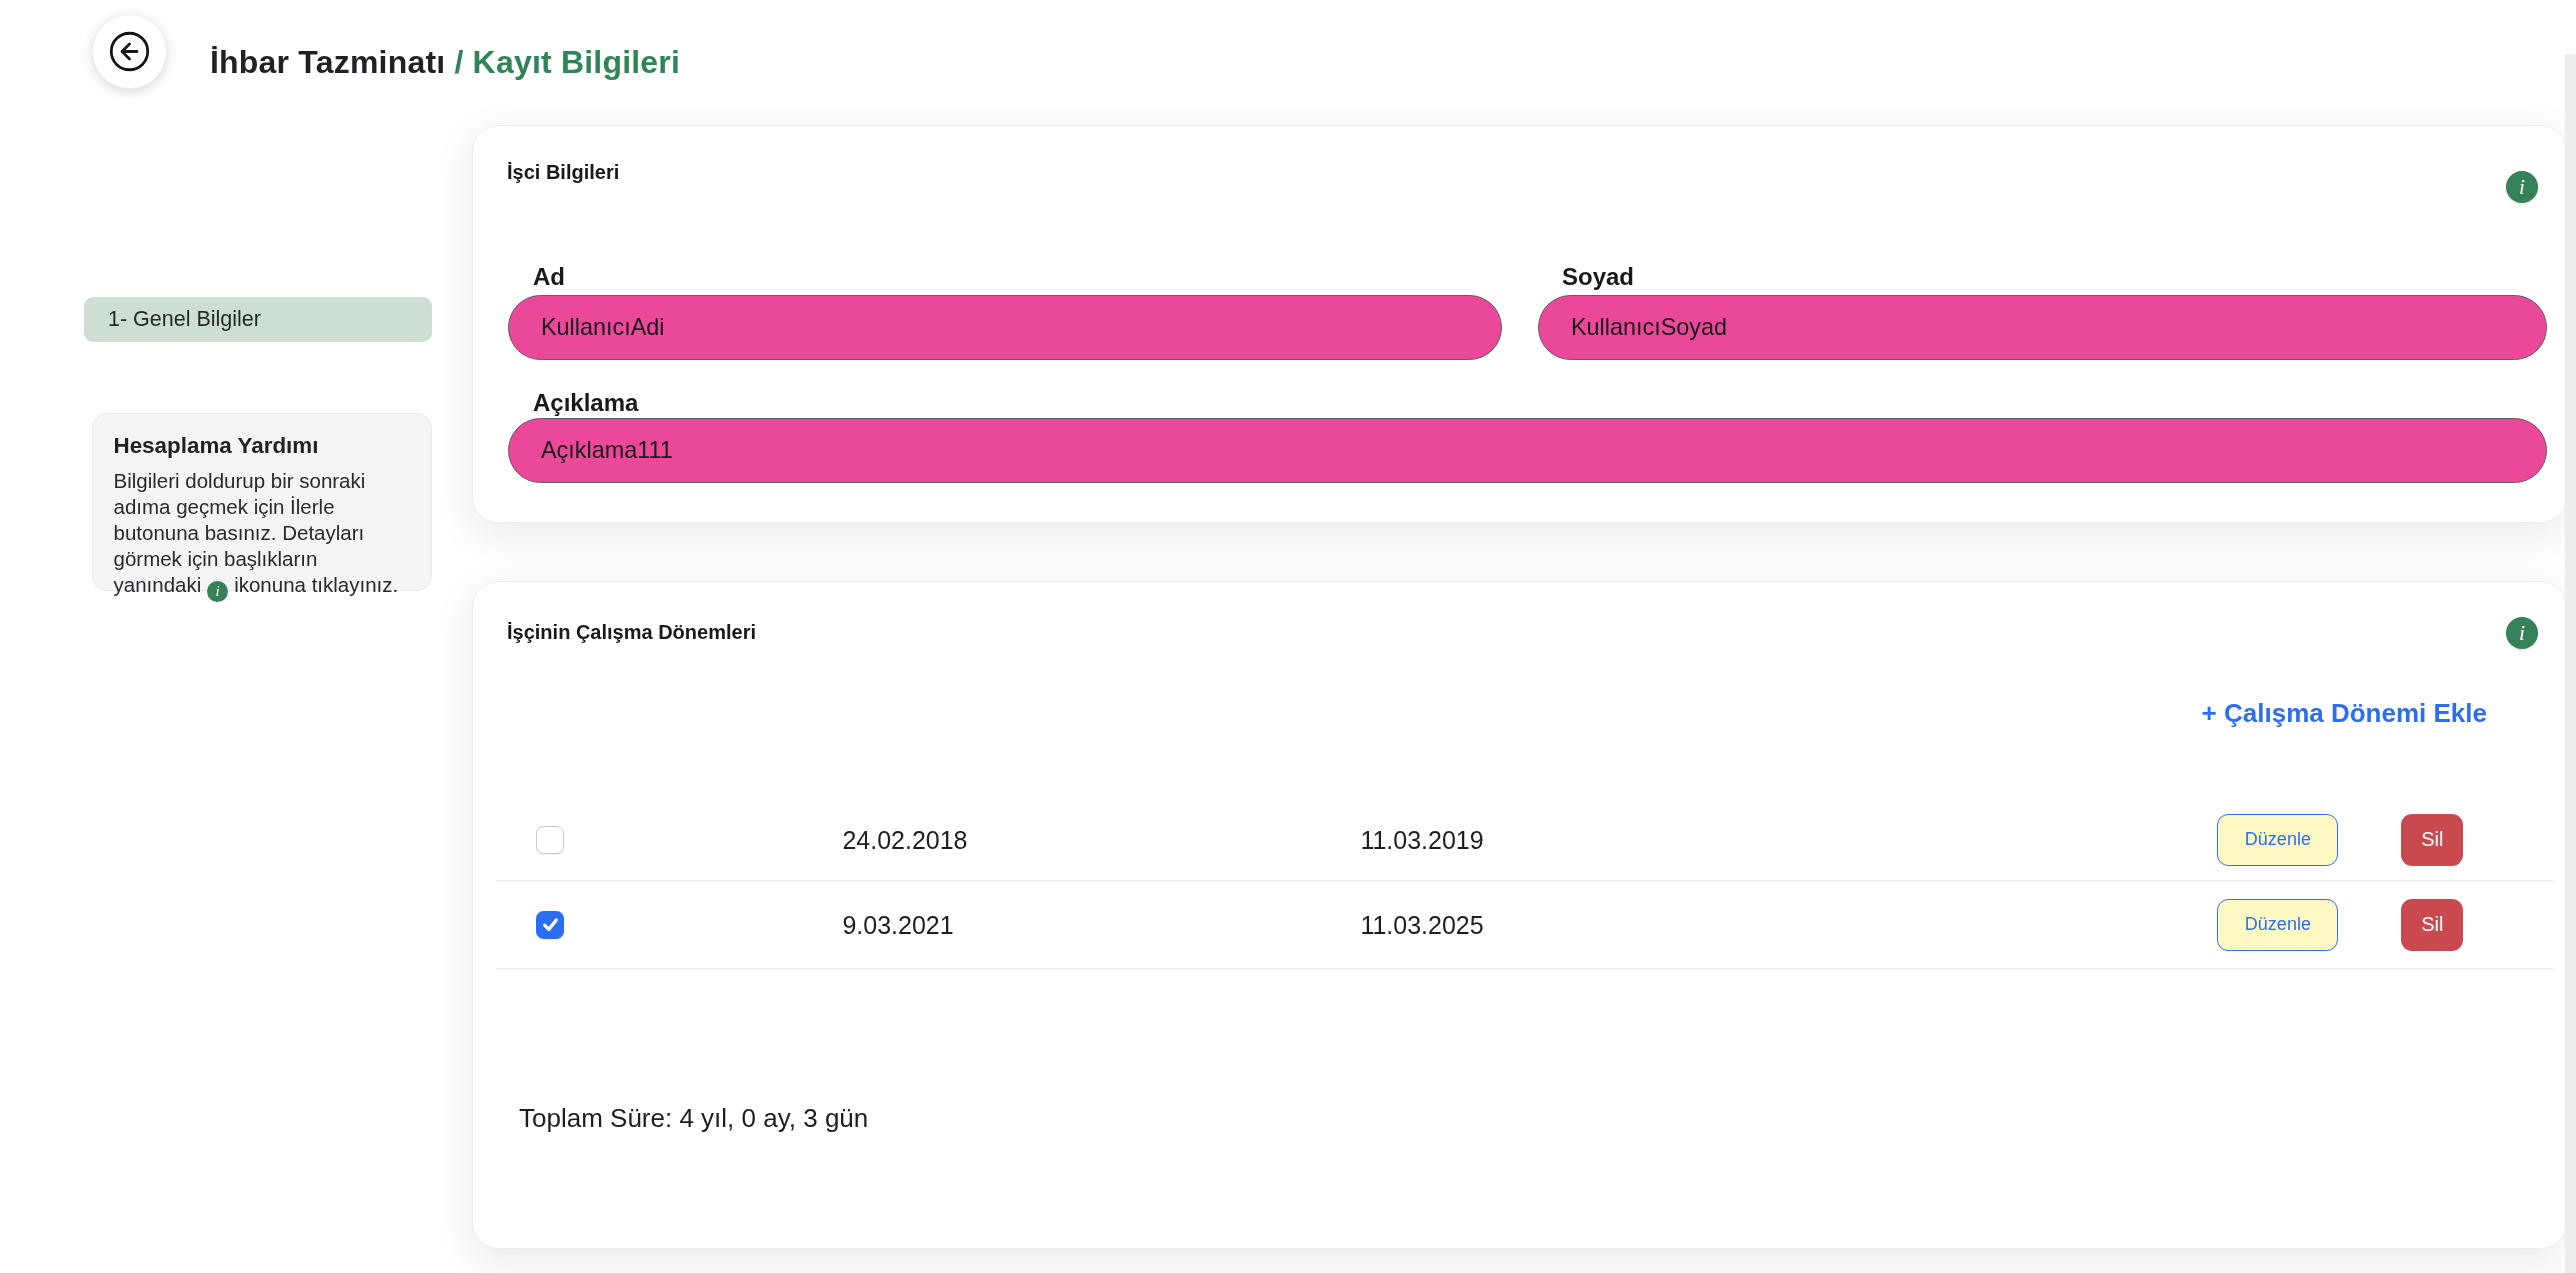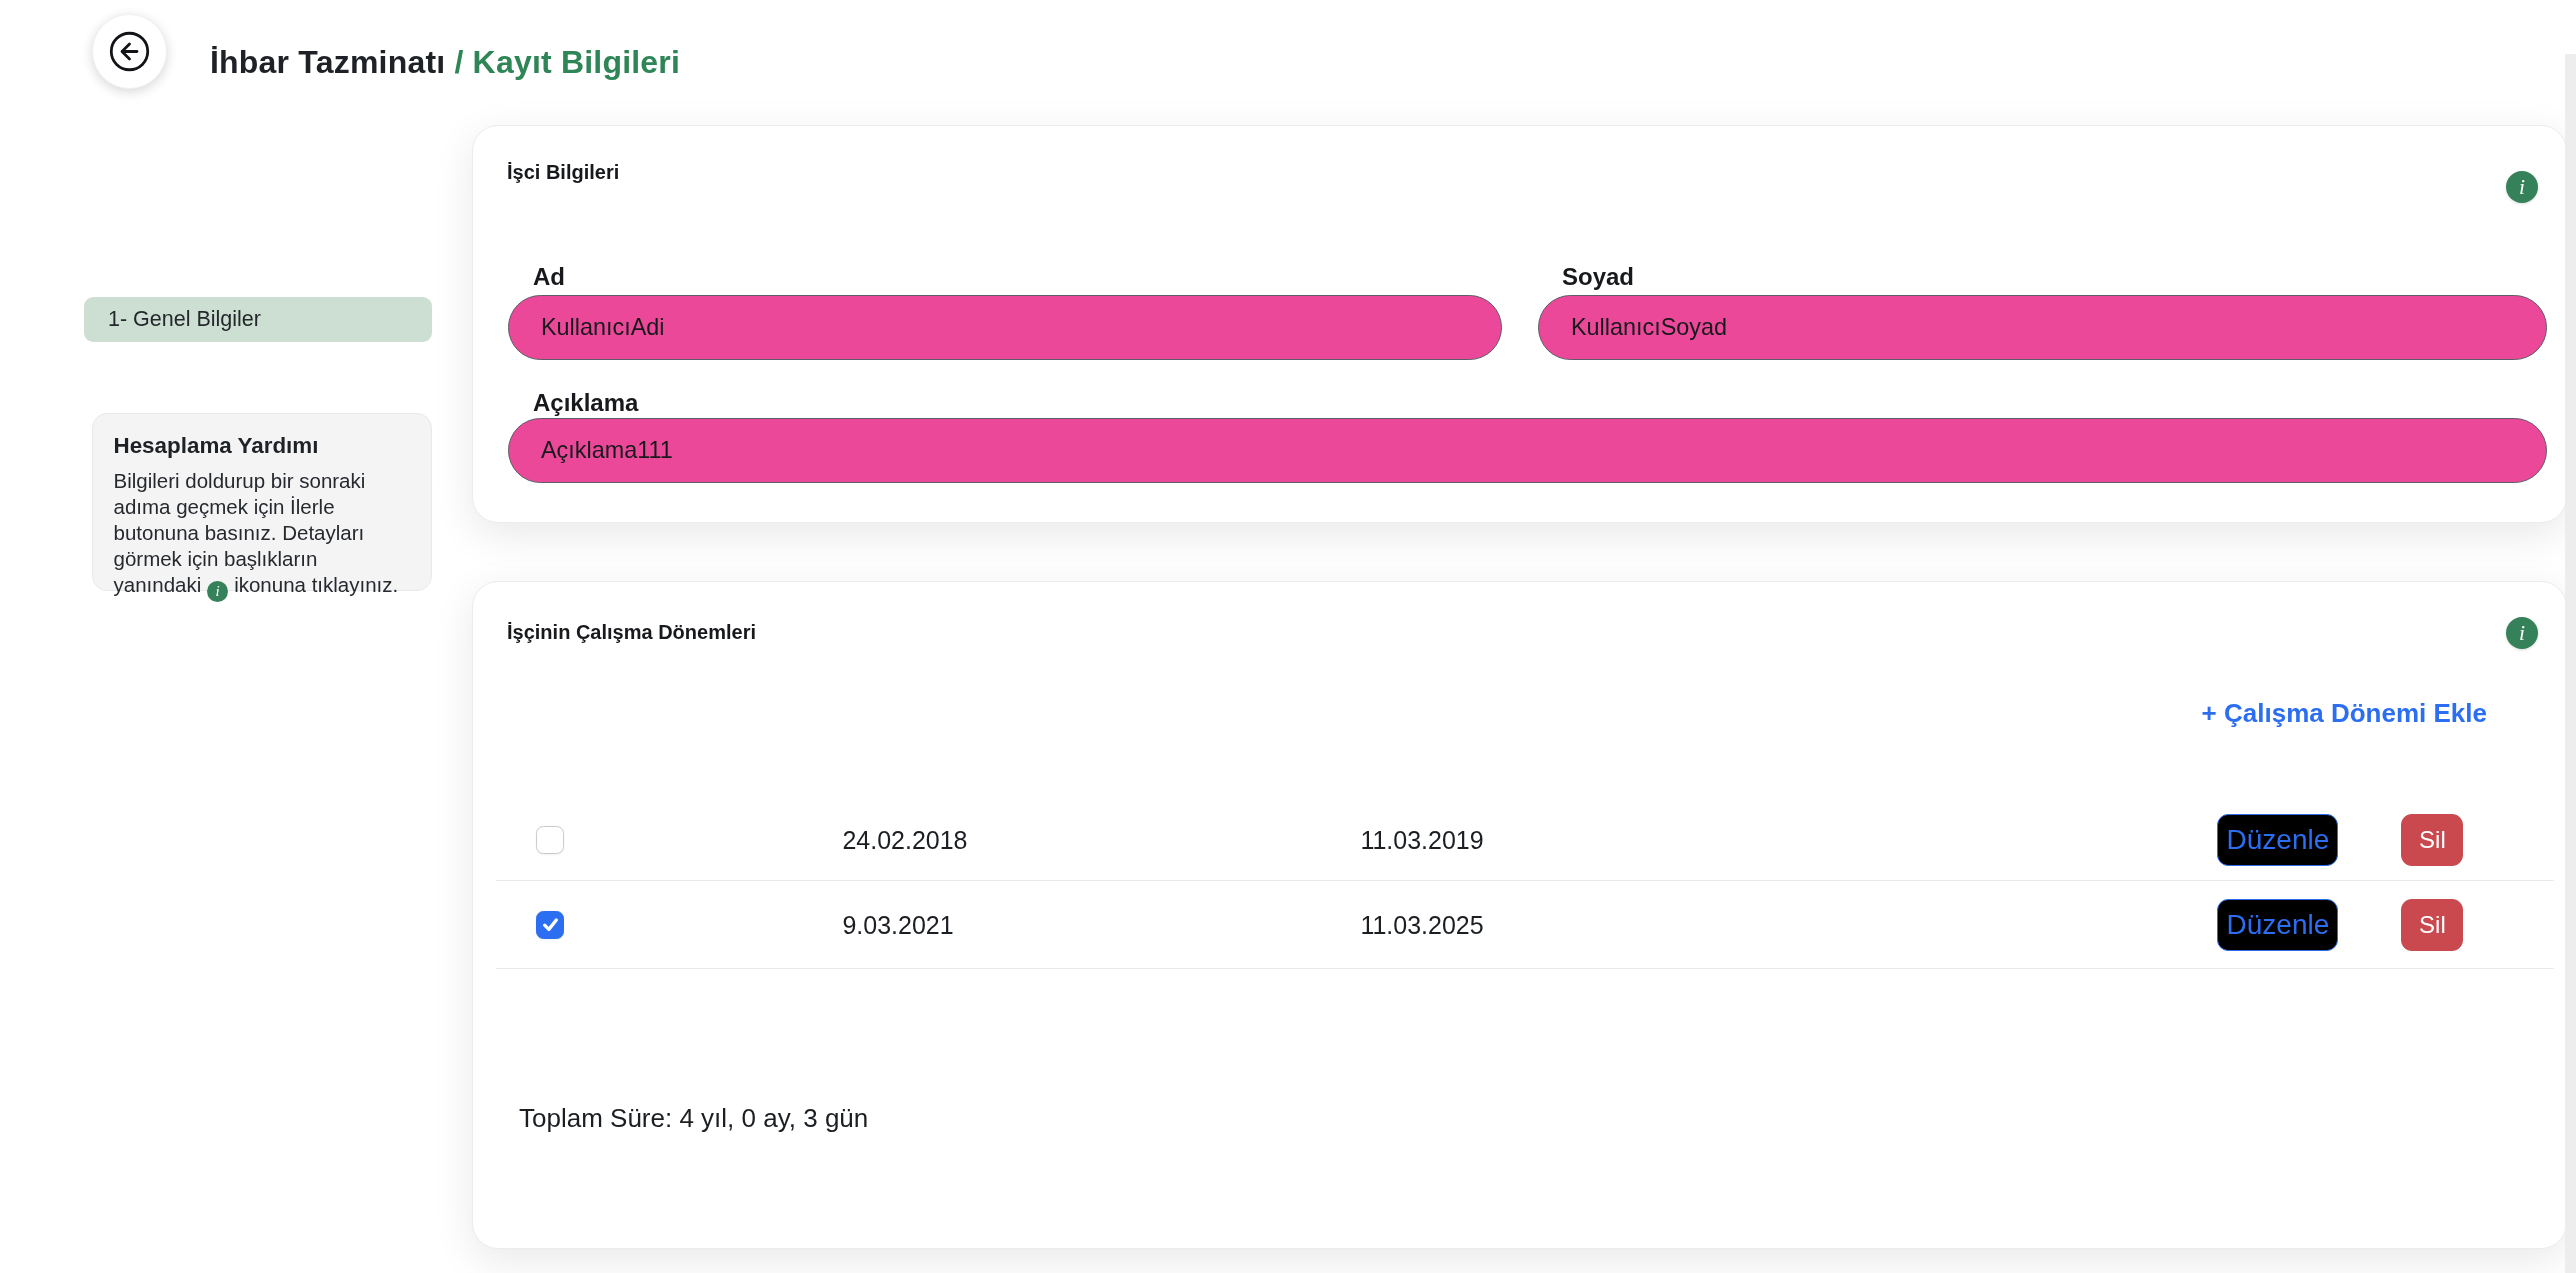--- a/index.html
+++ b/index.html
@@ -94,26 +94,26 @@
     width:28px;height:28px;border-radius:7.5px;border:1.9px solid #c9cbcf;background:#fff;
     box-shadow:0 0.9px 1.9px rgba(0,0,0,.06);cursor:pointer;
     display:flex;align-items:center;justify-content:center;
   }
   .checkbox svg{display:none;}
   .checkbox.checked{background:var(--blue);border-color:var(--blue);}
   .checkbox.checked svg{display:block;}
   .btn-edit{
     position:absolute;left:1721px;top:50%;transform:translateY(-50%);
     width:121px;height:52px;border-radius:11.2px;border:1.9px solid var(--blue);
-    background:#000000;color:var(--blue);font-size:28px;font-family:inherit;cursor:pointer;
+    background:#fef9c3;color:var(--blue);font-size:18px;font-family:inherit;cursor:pointer;
   }
   .btn-delete{
     position:absolute;left:1905px;top:50%;transform:translateY(-50%);
     width:62px;height:52px;border-radius:11.2px;border:none;
-    background:var(--red);color:#fff;font-size:24px;font-family:inherit;cursor:pointer;
+    background:var(--red);color:#fff;font-size:20px;font-family:inherit;cursor:pointer;
   }
   .total-line{position:absolute;left:46px;top:521px;font-size:26px;color:#1b1e22;}
   
   .scroll-strip{
     position:absolute;left:2565px;top:54px;width:11.2px;height:1220px;background:#ededee;
   }
 </style>
 </head>
 <body>
 

